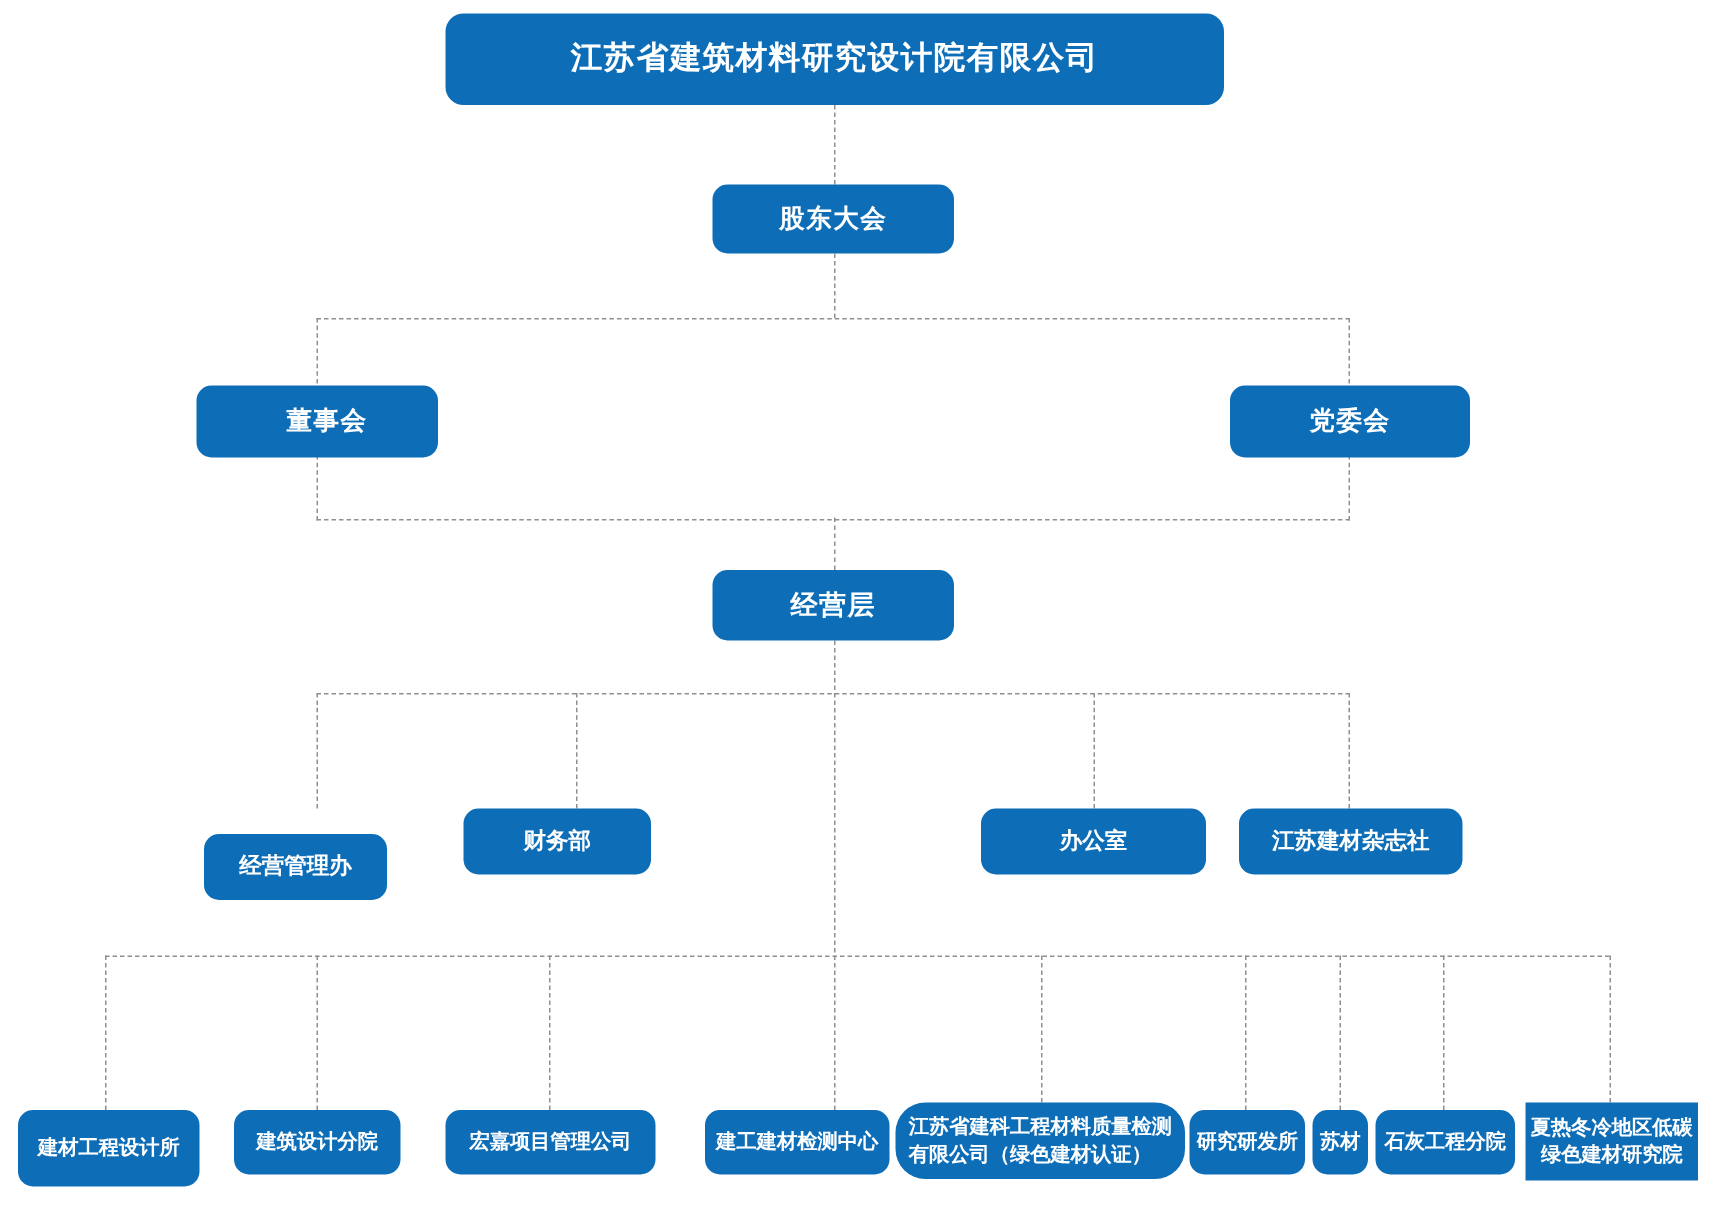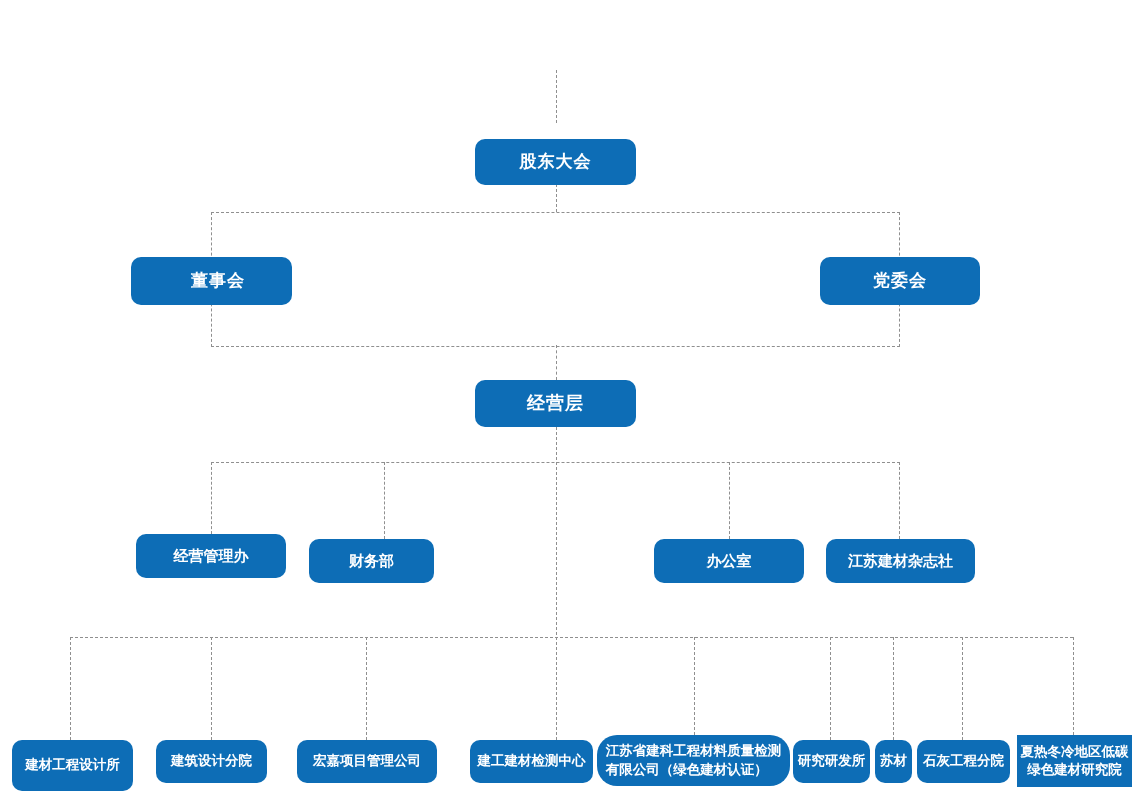--- a/index.html
+++ b/index.html
@@ -21,25 +21,25 @@
     align-items:center;
     justify-content:center;
     text-align:center;
     border-radius:10px;
     white-space:pre-line;
     z-index:2;
     line-height:1.35;
     box-sizing:border-box;
   }
   .box-root      {left:297px; top:9px;   width:519px; height:61px; font-size:21px; letter-spacing:1px; border-radius:12px;}
-  .box-share     {left:475px; top:139px; width:161px; height:46px; font-size:17px; letter-spacing:1px;}
+  .box-share     {left:475px; top:123px; width:161px; height:46px; font-size:17px; letter-spacing:1px;}
   .box-board     {left:131px; top:257px; width:161px; height:48px; font-size:17px; letter-spacing:1px;padding-left:13px;}
   .box-party     {left:820px; top:257px; width:160px; height:48px; font-size:17px; letter-spacing:1px;}
   .box-mgmt      {left:475px; top:380px; width:161px; height:47px; font-size:18px; letter-spacing:1px;}
-  .box-mgmtoff   {left:136px; top:534px; width:150px; height:44px; font-size:15px;}
+  .box-mgmtoff   {left:136px; top:556px; width:122px; height:44px; font-size:15px;}
   .box-finance   {left:309px; top:539px; width:125px; height:44px; font-size:15px;}
   .box-office    {left:654px; top:539px; width:150px; height:44px; font-size:15px;}
   .box-magazine  {left:826px; top:539px; width:149px; height:44px; font-size:15px;}
   .box-design    {left:12px;   top:740px; width:121px; height:51px; font-size:13.5px;}
   .box-arch      {left:156px;  top:740px; width:111px; height:43px; font-size:13.5px;}
   .box-hongjia   {left:297px;  top:740px; width:140px; height:43px; font-size:13.5px;}
   .box-testing   {left:470px;  top:740px; width:123px; height:43px; font-size:13.5px;}
   .box-jianke    {left:597px;  top:735px; width:193px; height:51px; font-size:13.5px; border-radius:20px; text-align:left; padding:0 6px;}
   .box-rnd       {left:793px;  top:740px; width:77px;  height:43px; font-size:13.5px;}
   .box-sucai     {left:875px;  top:740px; width:37px;  height:43px; font-size:13.5px;}
@@ -87,20 +87,21 @@
   <div class="hline h-bottom"></div>
   <div class="vline v-b1"></div>
   <div class="vline v-b2"></div>
   <div class="vline v-b3"></div>
   <div class="vline v-b5"></div>
   <div class="vline v-b6"></div>
   <div class="vline v-b7"></div>
   <div class="vline v-b8"></div>
   <div class="vline v-b9"></div>
 
+  <div class="box box-root">江苏省建筑材料研究设计院有限公司</div>
   <div class="box box-share">股东大会</div>
   <div class="box box-board">董事会</div>
   <div class="box box-party">党委会</div>
   <div class="box box-mgmt">经营层</div>
   <div class="box box-mgmtoff">经营管理办</div>
   <div class="box box-finance">财务部</div>
   <div class="box box-office">办公室</div>
   <div class="box box-magazine">江苏建材杂志社</div>
   <div class="box box-design">建材工程设计所</div>
   <div class="box box-arch">建筑设计分院</div>

